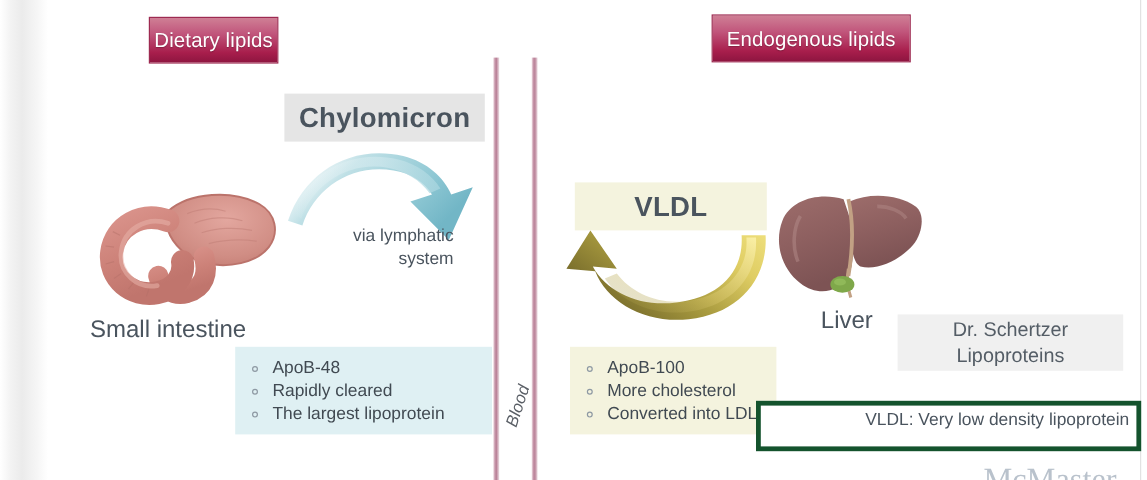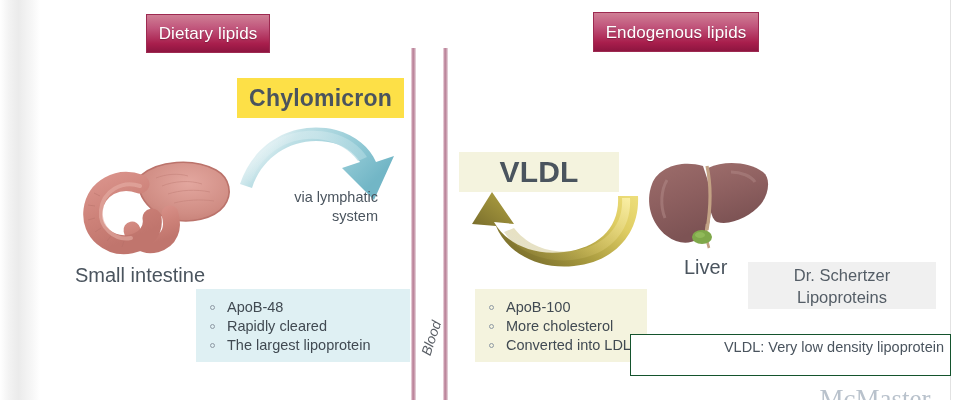--- a/index.html
+++ b/index.html
@@ -41,42 +41,42 @@
     border: 1px solid #9d2a51;
     color: #ffffff;
     font-size: 17px;
     line-height: 1;
     display: flex;
     align-items: center;
     justify-content: center;
     letter-spacing: .1px;
     text-shadow: 0 1px 1px rgba(0,0,0,.25);
   }
-  #badge-dietary   { left: 146px; top: 14px;  width: 124px; height: 39px; text-align: right; }
+  #badge-dietary   { left: 124px; top: 14px;  width: 108px; height: 39px; text-align: right; }
   #badge-endogenous{ left: 593px; top: 12px;  width: 166px; height: 40px; }
 
   
   .chip {
     position: absolute;
     display: flex;
     align-items: center;
     justify-content: center;
     font-weight: bold;
     color: #4a545e;
     letter-spacing: .2px;
   }
   #chip-chylomicron {
     left: 237px; top: 78px; width: 167px; height: 40px;
-    background: #fde047;
+    background: #e5e5e5;
     font-size: 23px;
   }
   #chip-vldl {
-    left: 459px; top: 152px; width: 160px; height: 40px;
+    left: 479px; top: 152px; width: 160px; height: 40px;
     background: #f4f3de;
-    font-size: 30px;
+    font-size: 23px;
   }
 
   
   .vessel-line {
     position: absolute;
     top: 48px;
     width: 5px;
     height: 352px;
     background: linear-gradient(to right, #f3e3e8 0%, #c594a8 30%, #bb8399 55%, #ecdde3 100%);
   }
@@ -183,21 +183,21 @@
     line-height: 22px;
     color: #545d66;
     text-align: right;
   }
   #abbrev-box {
     position: absolute;
     left: 630px; top: 334px;
     width: 321px; height: 42px;
     box-sizing: border-box;
     background: #ffffff;
-    border: 1px solid #14532d;
+    border: 4px solid #14532d;
     padding: 3px 6px 0 0;
     text-align: right;
     font-size: 14.5px;
     line-height: 19px;
     color: #4a545e;
   }
   #mcmaster {
     position: absolute;
     left: 800px; top: 384px;
     width: 150px;

